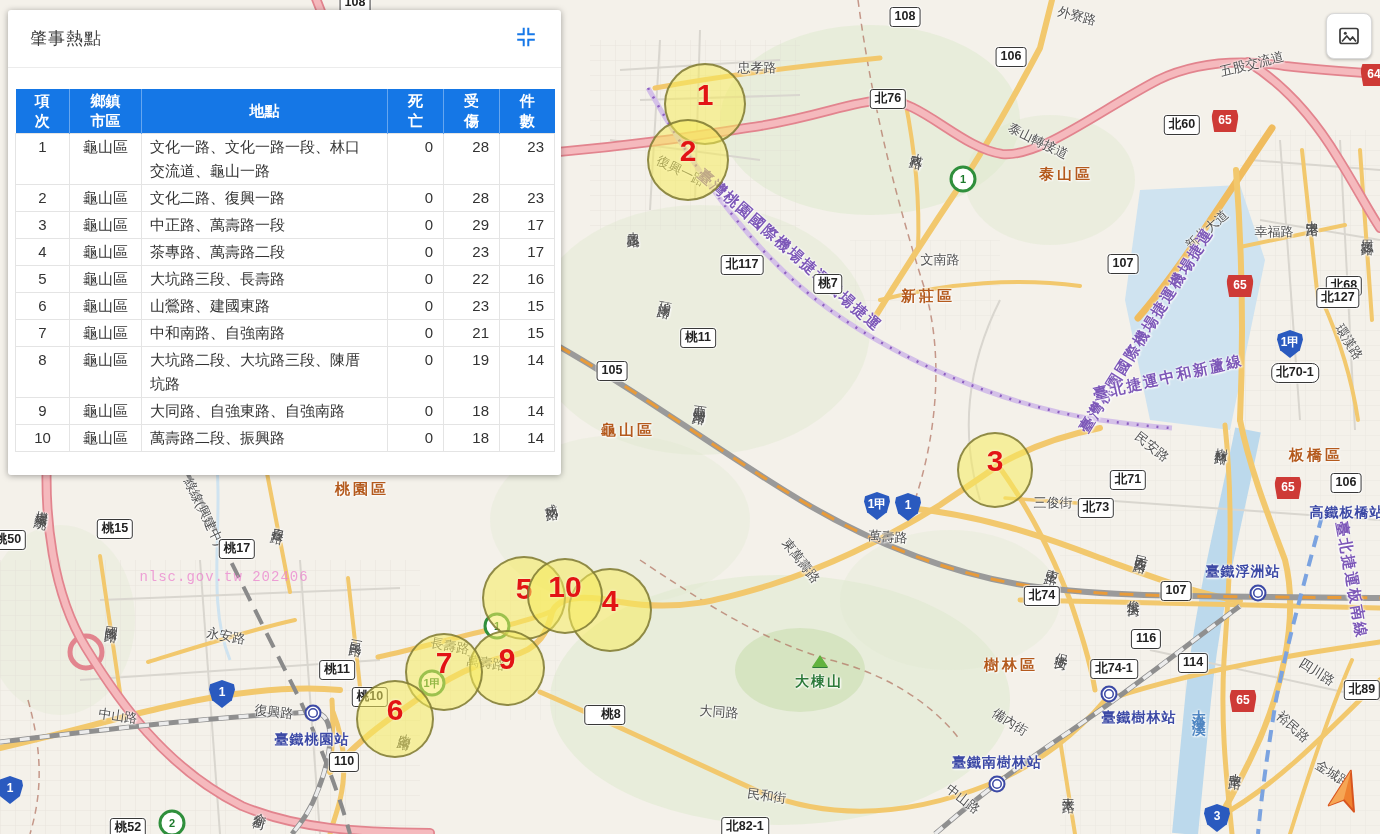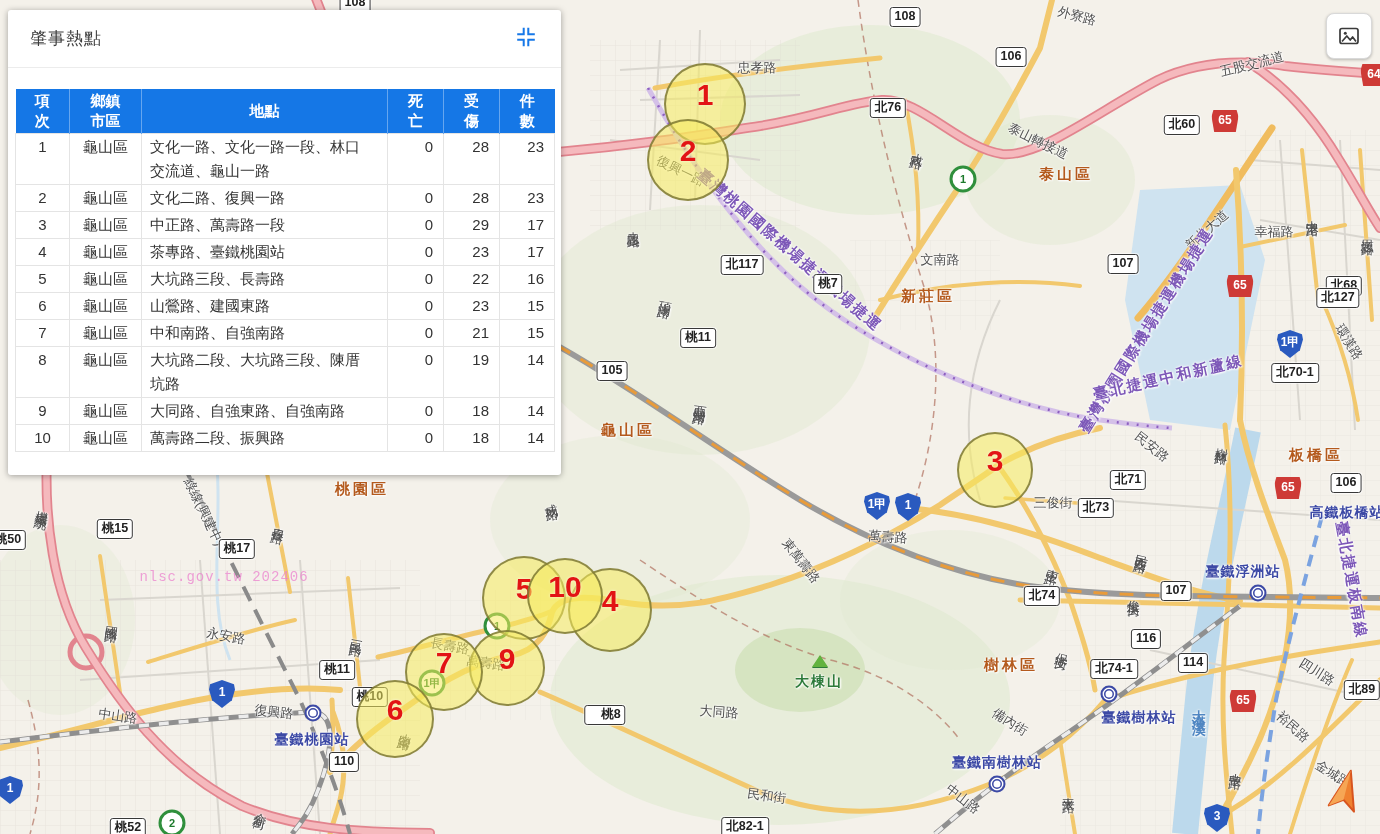--- a/index.html
+++ b/index.html
@@ -251,28 +251,28 @@
       <div class="st-icon" style="left: 1258px; top: 593px; position: absolute; transform: translate(-50%, -50%);"></div>
       <div class="rlab stl" style="left: 1243px; top: 571px; position: absolute; transform: translate(-50%, -50%);">臺鐵浮洲站</div>
       <div class="rlab stl" style="left: 1347px; top: 512px; position: absolute; transform: translate(-50%, -50%);">高鐵板橋站</div>
       <div class="st-icon" style="left: 1109px; top: 694px; position: absolute; transform: translate(-50%, -50%);"></div>
       <div class="rlab stl" style="left: 1139px; top: 717px; position: absolute; transform: translate(-50%, -50%);">臺鐵樹林站</div>
       <div class="st-icon" style="left: 997px; top: 784px; position: absolute; transform: translate(-50%, -50%);"></div>
       <div class="rlab stl" style="left: 997px; top: 762px; position: absolute; transform: translate(-50%, -50%);">臺鐵南樹林站</div>
       <div class="badge" style="left: 355px; top: 3px; position: absolute; transform: translate(-50%, -50%);">108</div>
       <div class="badge" style="left: 905px; top: 17px; position: absolute; transform: translate(-50%, -50%);">108</div>
       <div class="badge" style="left: 1011px; top: 57px; position: absolute; transform: translate(-50%, -50%);">106</div>
-      <div class="badge" style="left: 888px; top: 108px; position: absolute; transform: translate(-50%, -50%);">北76</div>
+      <div class="badge" style="left: 888px; top: 99px; position: absolute; transform: translate(-50%, -50%);">北76</div>
       <div class="badge" style="left: 1182px; top: 125px; position: absolute; transform: translate(-50%, -50%);">北60</div>
       <div class="badge" style="left: 1123px; top: 264px; position: absolute; transform: translate(-50%, -50%);">107</div>
       <div class="badge" style="left: 742px; top: 265px; position: absolute; transform: translate(-50%, -50%);">北117</div>
       <div class="badge" style="left: 828px; top: 284px; position: absolute; transform: translate(-50%, -50%);">桃7</div>
       <div class="badge" style="left: 1344px; top: 286px; position: absolute; transform: translate(-50%, -50%);">北68</div>
       <div class="badge" style="left: 1338px; top: 298px; position: absolute; transform: translate(-50%, -50%);">北127</div>
-      <div class="badge" style="left: 1295px; top: 373px; position: absolute; transform: translate(-50%, -50%);">北70-1</div>
+      <div class="badge" style="left: 1295px; top: 373px; position: absolute; transform: translate(-50%, -50%); border-radius: 7px;">北70-1</div>
       <div class="badge" style="left: 612px; top: 371px; position: absolute; transform: translate(-50%, -50%);">105</div>
       <div class="badge" style="left: 698px; top: 338px; position: absolute; transform: translate(-50%, -50%);">桃11</div>
       <div class="badge" style="left: 1128px; top: 480px; position: absolute; transform: translate(-50%, -50%);">北71</div>
       <div class="badge" style="left: 1096px; top: 508px; position: absolute; transform: translate(-50%, -50%);">北73</div>
       <div class="badge" style="left: 1042px; top: 596px; position: absolute; transform: translate(-50%, -50%);">北74</div>
       <div class="badge" style="left: 1346px; top: 483px; position: absolute; transform: translate(-50%, -50%);">106</div>
       <div class="badge" style="left: 1176px; top: 591px; position: absolute; transform: translate(-50%, -50%);">107</div>
       <div class="badge" style="left: 1146px; top: 639px; position: absolute; transform: translate(-50%, -50%);">116</div>
       <div class="badge" style="left: 1114px; top: 669px; position: absolute; transform: translate(-50%, -50%);">北74-1</div>
       <div class="badge" style="left: 1193px; top: 663px; position: absolute; transform: translate(-50%, -50%);">114</div>
@@ -390,21 +390,21 @@
             <td class="c">3</td>
             <td class="c">龜山區</td>
             <td class="l">中正路、萬壽路一段</td>
             <td class="r">0</td>
             <td class="r">29</td>
             <td class="r">17</td>
           </tr>
           <tr>
             <td class="c">4</td>
             <td class="c">龜山區</td>
-            <td class="l">茶專路、臺鐵桃園站</td>
+            <td class="l">茶專路、萬壽路二段</td>
             <td class="r">0</td>
             <td class="r">23</td>
             <td class="r">17</td>
           </tr>
           <tr>
             <td class="c">5</td>
             <td class="c">龜山區</td>
             <td class="l">大坑路三段、長壽路</td>
             <td class="r">0</td>
             <td class="r">22</td>

